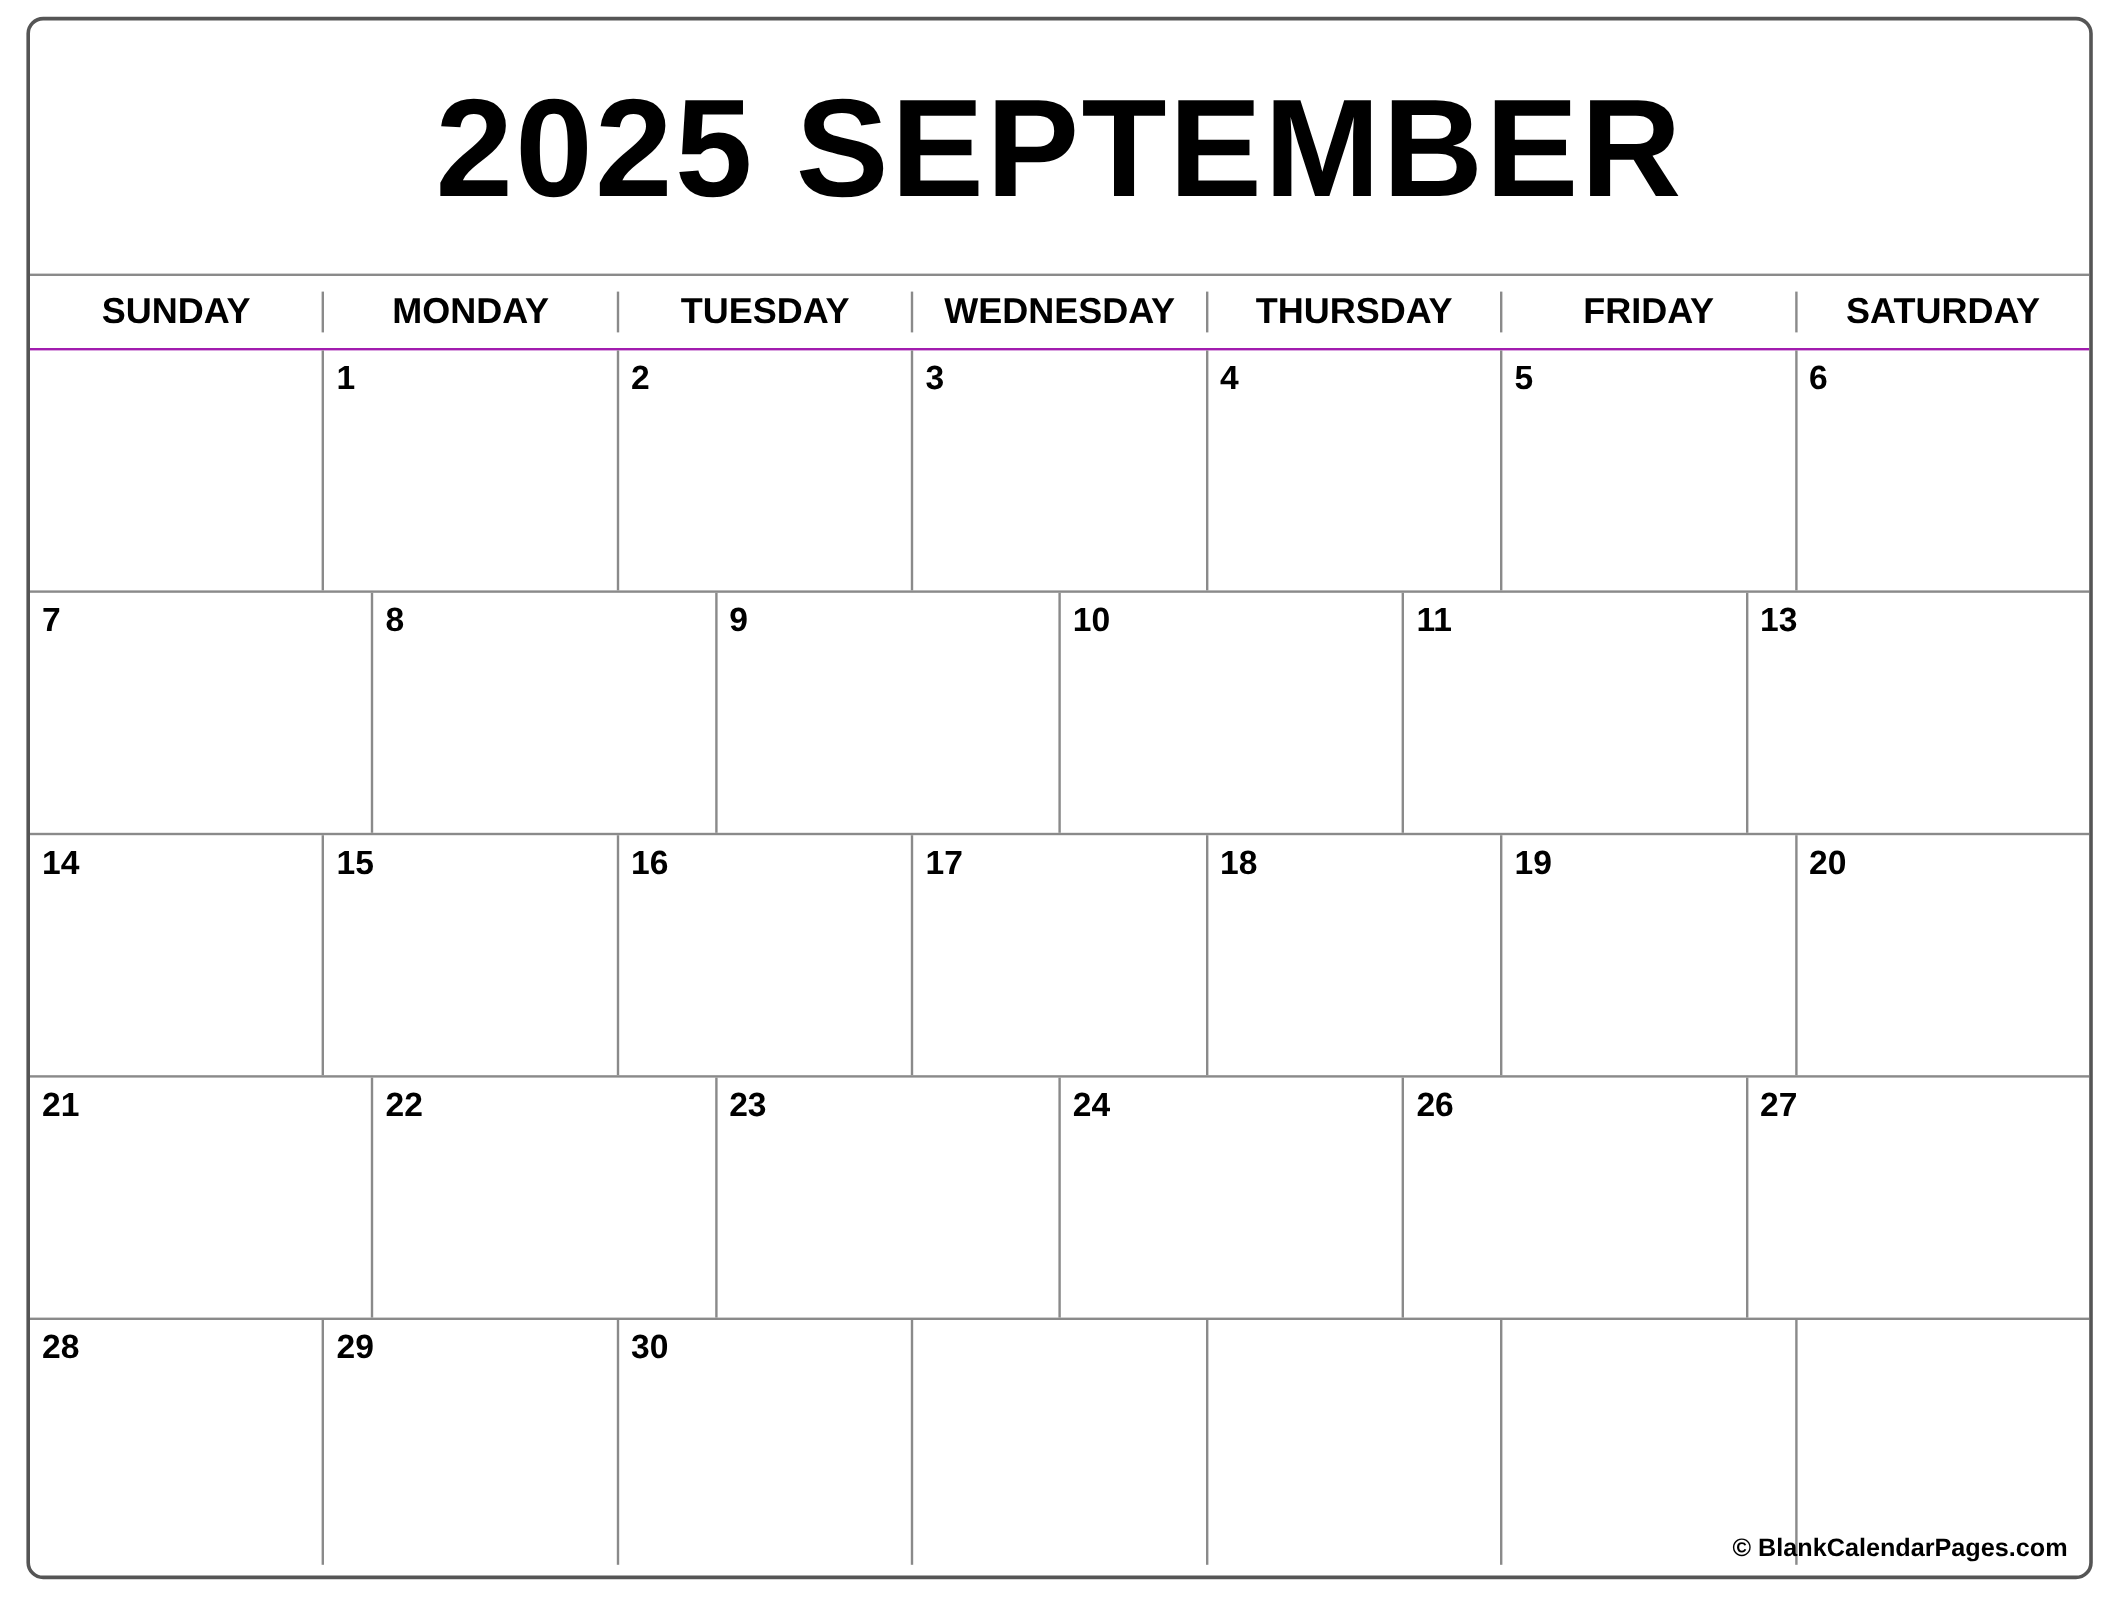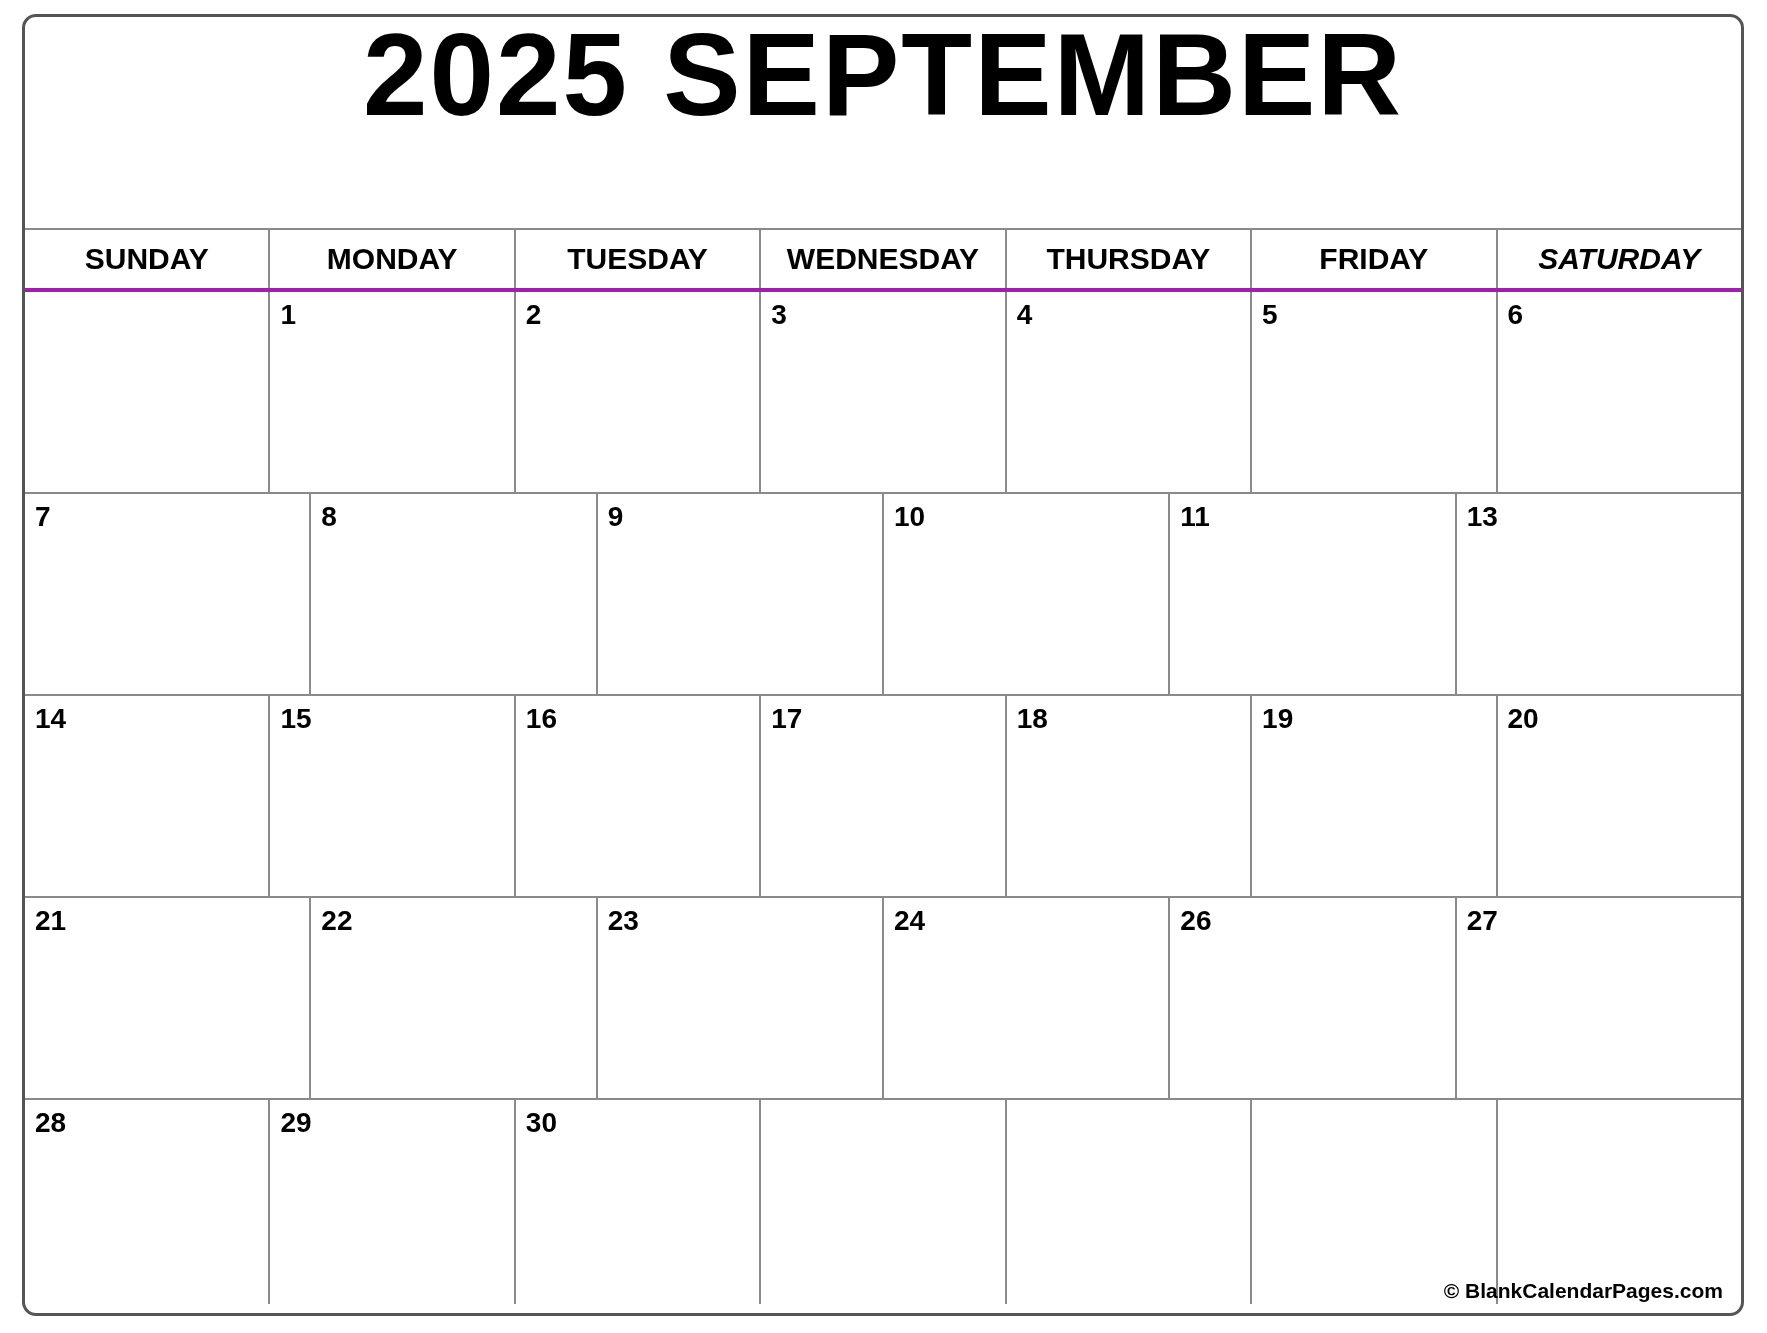--- a/index.html
+++ b/index.html
@@ -23,57 +23,57 @@
     border: 3px solid #555555;
     border-radius: 14px;
     box-sizing: border-box;
     background: #ffffff;
     overflow: hidden;
   }
 
   .title-bar {
     height: 213px;
     display: flex;
-    align-items: flex-start;
+    align-items: center;
     justify-content: center;
     border-bottom: 2px solid #8a8a8a;
     box-sizing: border-box;
   }
 
   .title-text {
     font-size: 116px;
     font-weight: bold;
     letter-spacing: 2px;
     color: #000000;
     white-space: nowrap;
     font-family: "Liberation Sans", sans-serif;
     line-height: 1;
   }
 
   .weekday-row {
     display: flex;
     height: 62px;
-    border-bottom: 4px solid #a21caf;
-    box-sizing: border-box;
+    border-bottom: 2px solid #a21caf;
+    box-sizing: border-box;
+    align-items: center;
   }
 
   .weekday-cell {
     flex: 1 1 0;
     display: flex;
     align-items: center;
     justify-content: center;
     font-size: 30px;
     font-weight: bold;
     color: #000000;
     border-right: 2px solid #8a8a8a;
     box-sizing: border-box;
   }
   .weekday-cell:last-child {
     border-right: none;
-    font-style: italic;
   }
 
   .week-row {
     display: flex;
     height: 202px;
     border-bottom: 2px solid #8a8a8a;
     box-sizing: border-box;
   }
   .week-row.last {
     border-bottom: none;

